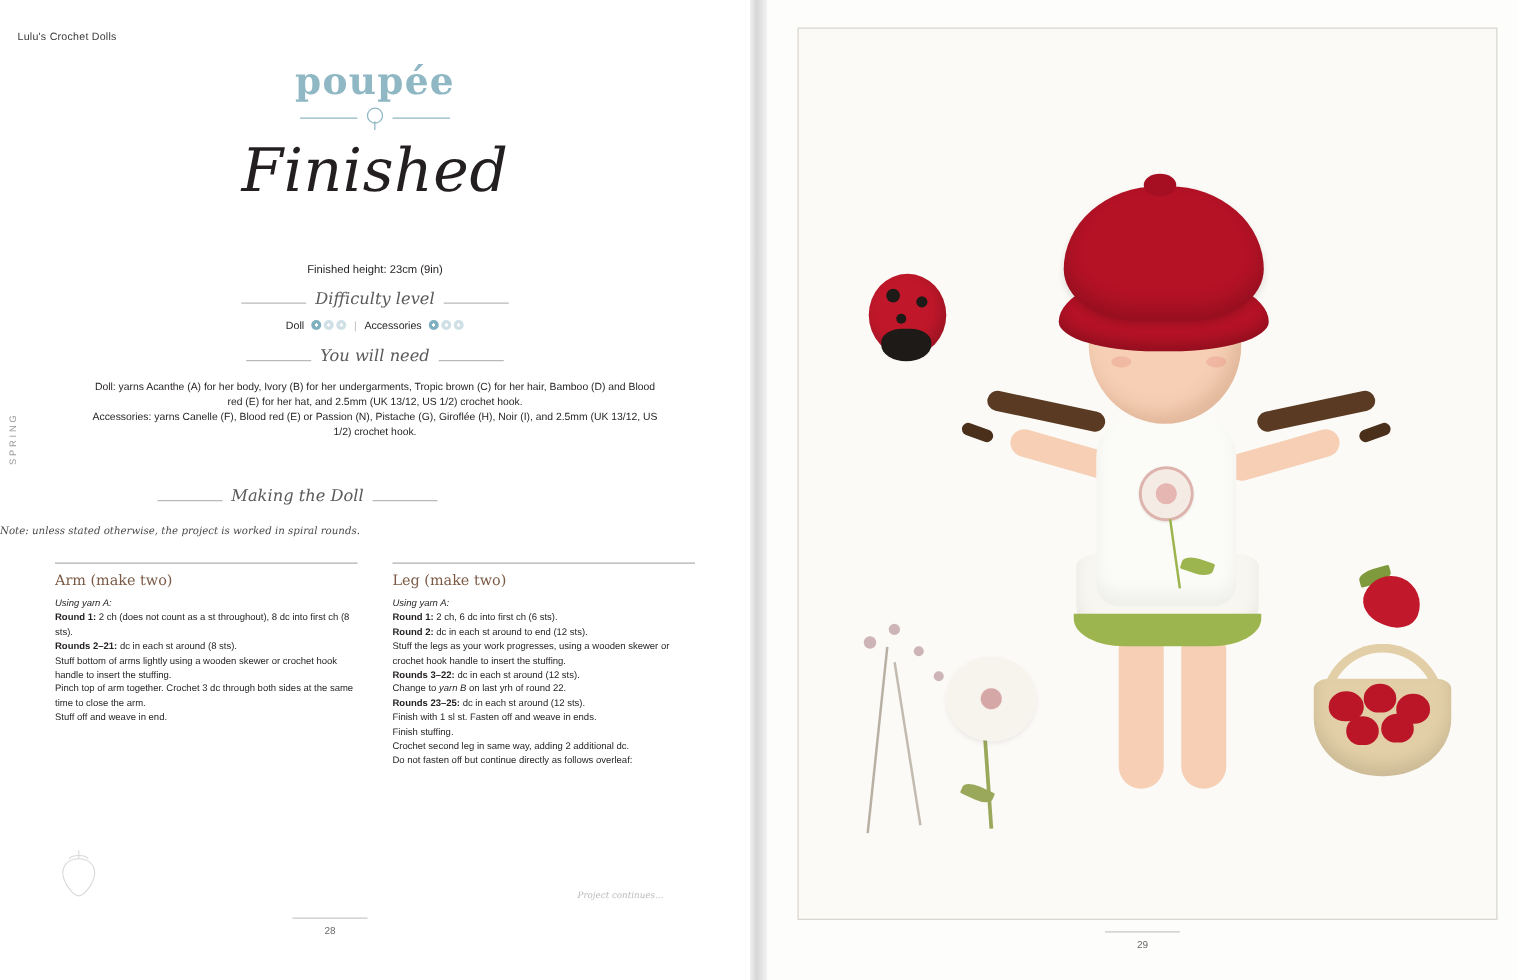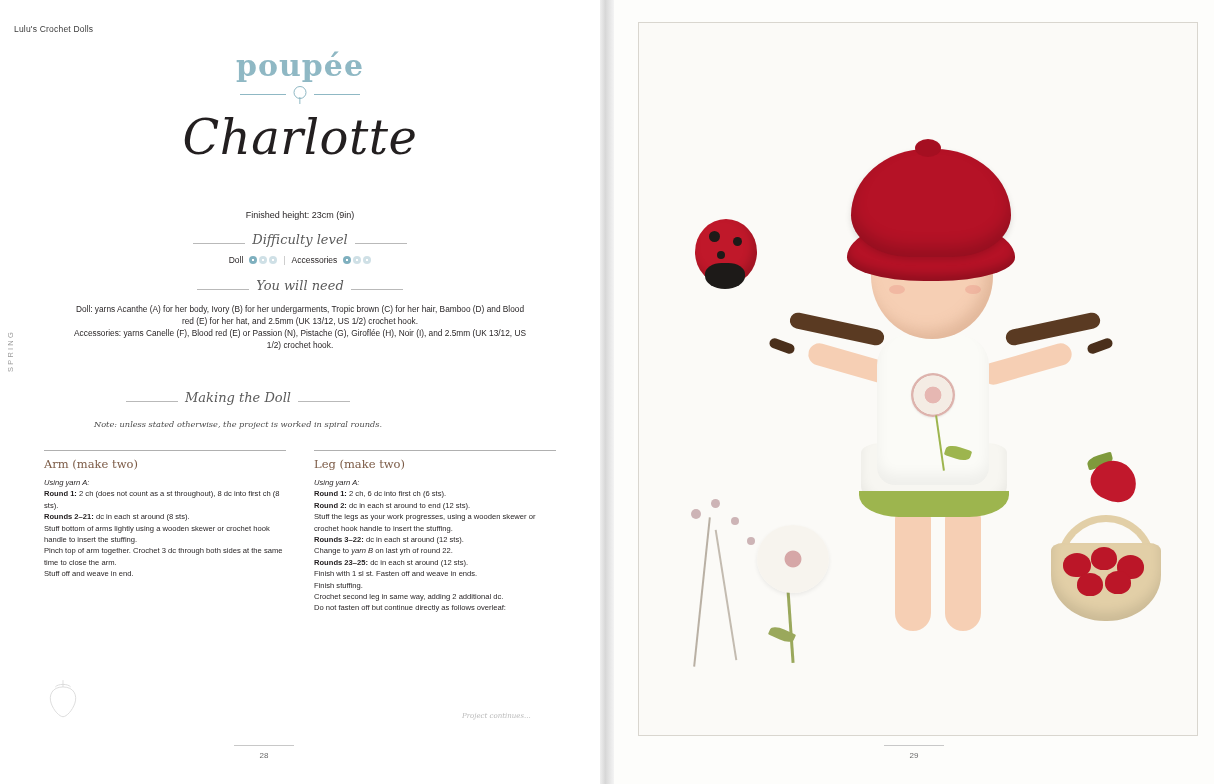--- a/index.html
+++ b/index.html
@@ -104,21 +104,21 @@
   }
 
   .need-wrap { position: absolute; top: 278px; left: 0; width: 600px; }
   .need-body {
     margin: 10px auto 0; width: 460px; text-align: center;
     font-size: 8.3px; line-height: 1.45;
   }
 
   .making-wrap { position: absolute; top: 390px; left: 0; width: 476px; }
   .note-center {
-    margin-top: 14px; text-align: center;
+    margin-top: 14px; 
     font-family: "DejaVu Serif", serif; font-style: italic;
     font-size: 8.2px; color: #4a4a4a;
   }
 
   .columns {
     position: absolute; top: 450px; left: 44px; width: 512px;
     display: flex; gap: 28px;
   }
   .col { width: 242px; }
   .col-rule { height: 1px; background: #b0b0b0; margin-bottom: 6px; }
@@ -139,21 +139,21 @@
   .continues {
     position: absolute; left: 462px; top: 712px;
     font-family: "DejaVu Serif", serif; font-style: italic;
     font-size: 7px; color: #b9b9b9;
   }
   .strawberry-deco {
     position: absolute; left: 46px; top: 676px; width: 34px; height: 44px;
     opacity: .55;
   }
   .folio-left {
-    position: absolute; bottom: 24px; left: 0; width: 528px; text-align: center;
+    position: absolute; bottom: 35px; left: 0; width: 528px; text-align: center;
   }
   .folio-left .rule { width: 60px; height: 1px; background: #c8c8c8; margin: 0 auto 5px; }
   .folio-left .num { font-size: 8px; color: #6a6a6a; }
 
   
   .gutter {
     flex: 0 0 14px; width: 14px; height: 784px;
     background: linear-gradient(to right, #efefef 0%, #d7d7d7 38%, #f4f4f4 100%);
   }
 
@@ -351,21 +351,21 @@
 
     <div class="running-head">Lulu's Crochet Dolls</div>
     <div class="side-tab">SPRING</div>
 
     <div class="title-block">
       <div class="title-poupee">poupée</div>
       <div class="title-orn">
         <span class="ring"></span>
           <span class="stem"></span>
       </div>
-      <div class="title-name">Charlotte</div>
+      <div class="title-name">Finished</div>
     </div>
 
     <div class="finished-height">Finished height: 23cm (9in)</div>
 
     <div class="difficulty-wrap">
       <div class="script-head">
         <span class="rule-l"></span><span>Difficulty level</span><span class="rule-r"></span>
       </div>
       <div class="difficulty-row">
         <span>Doll</span>

